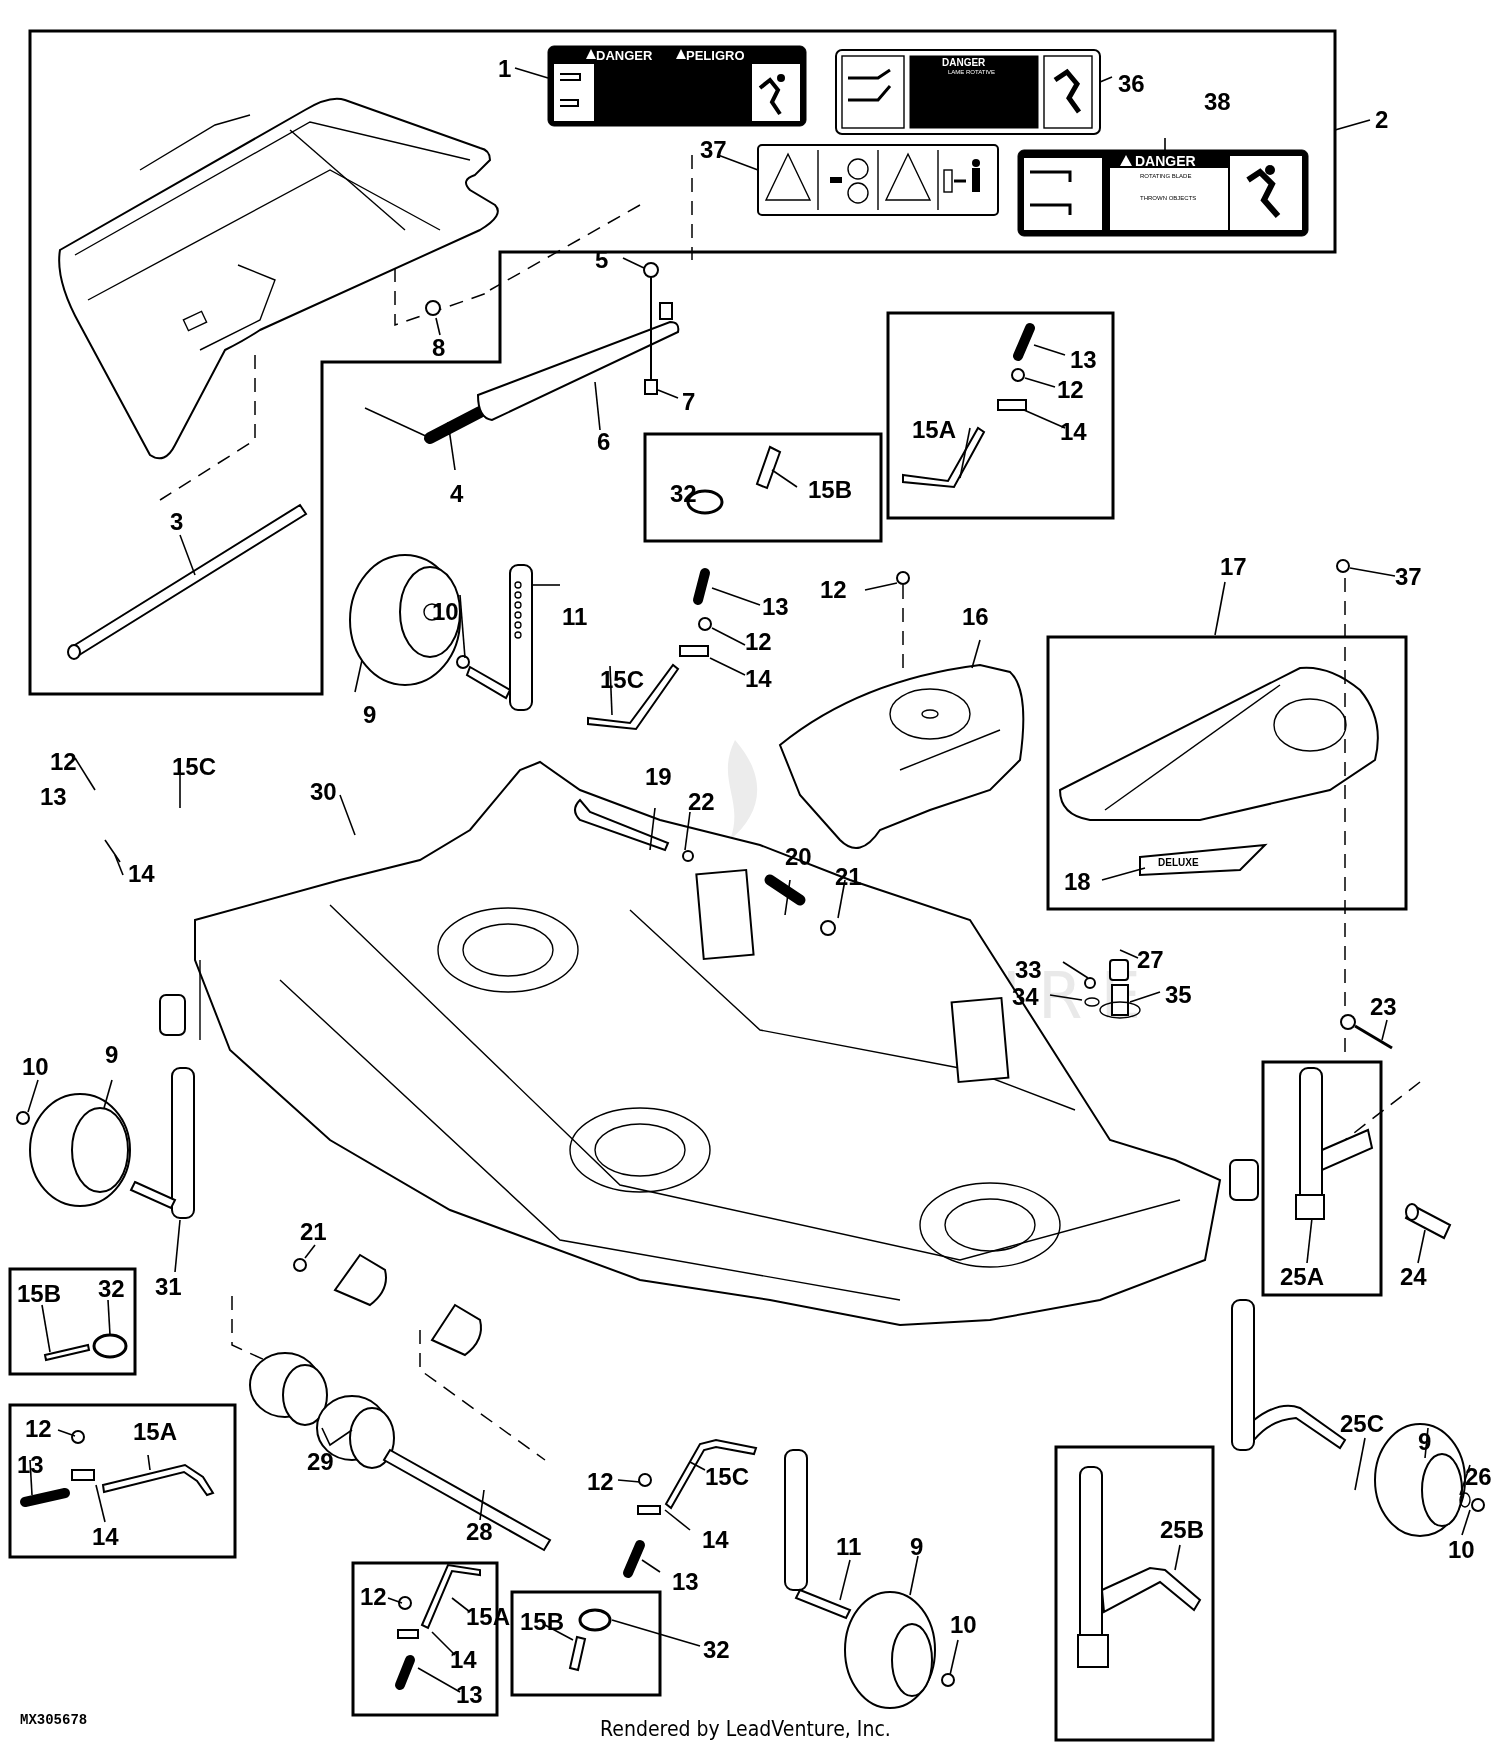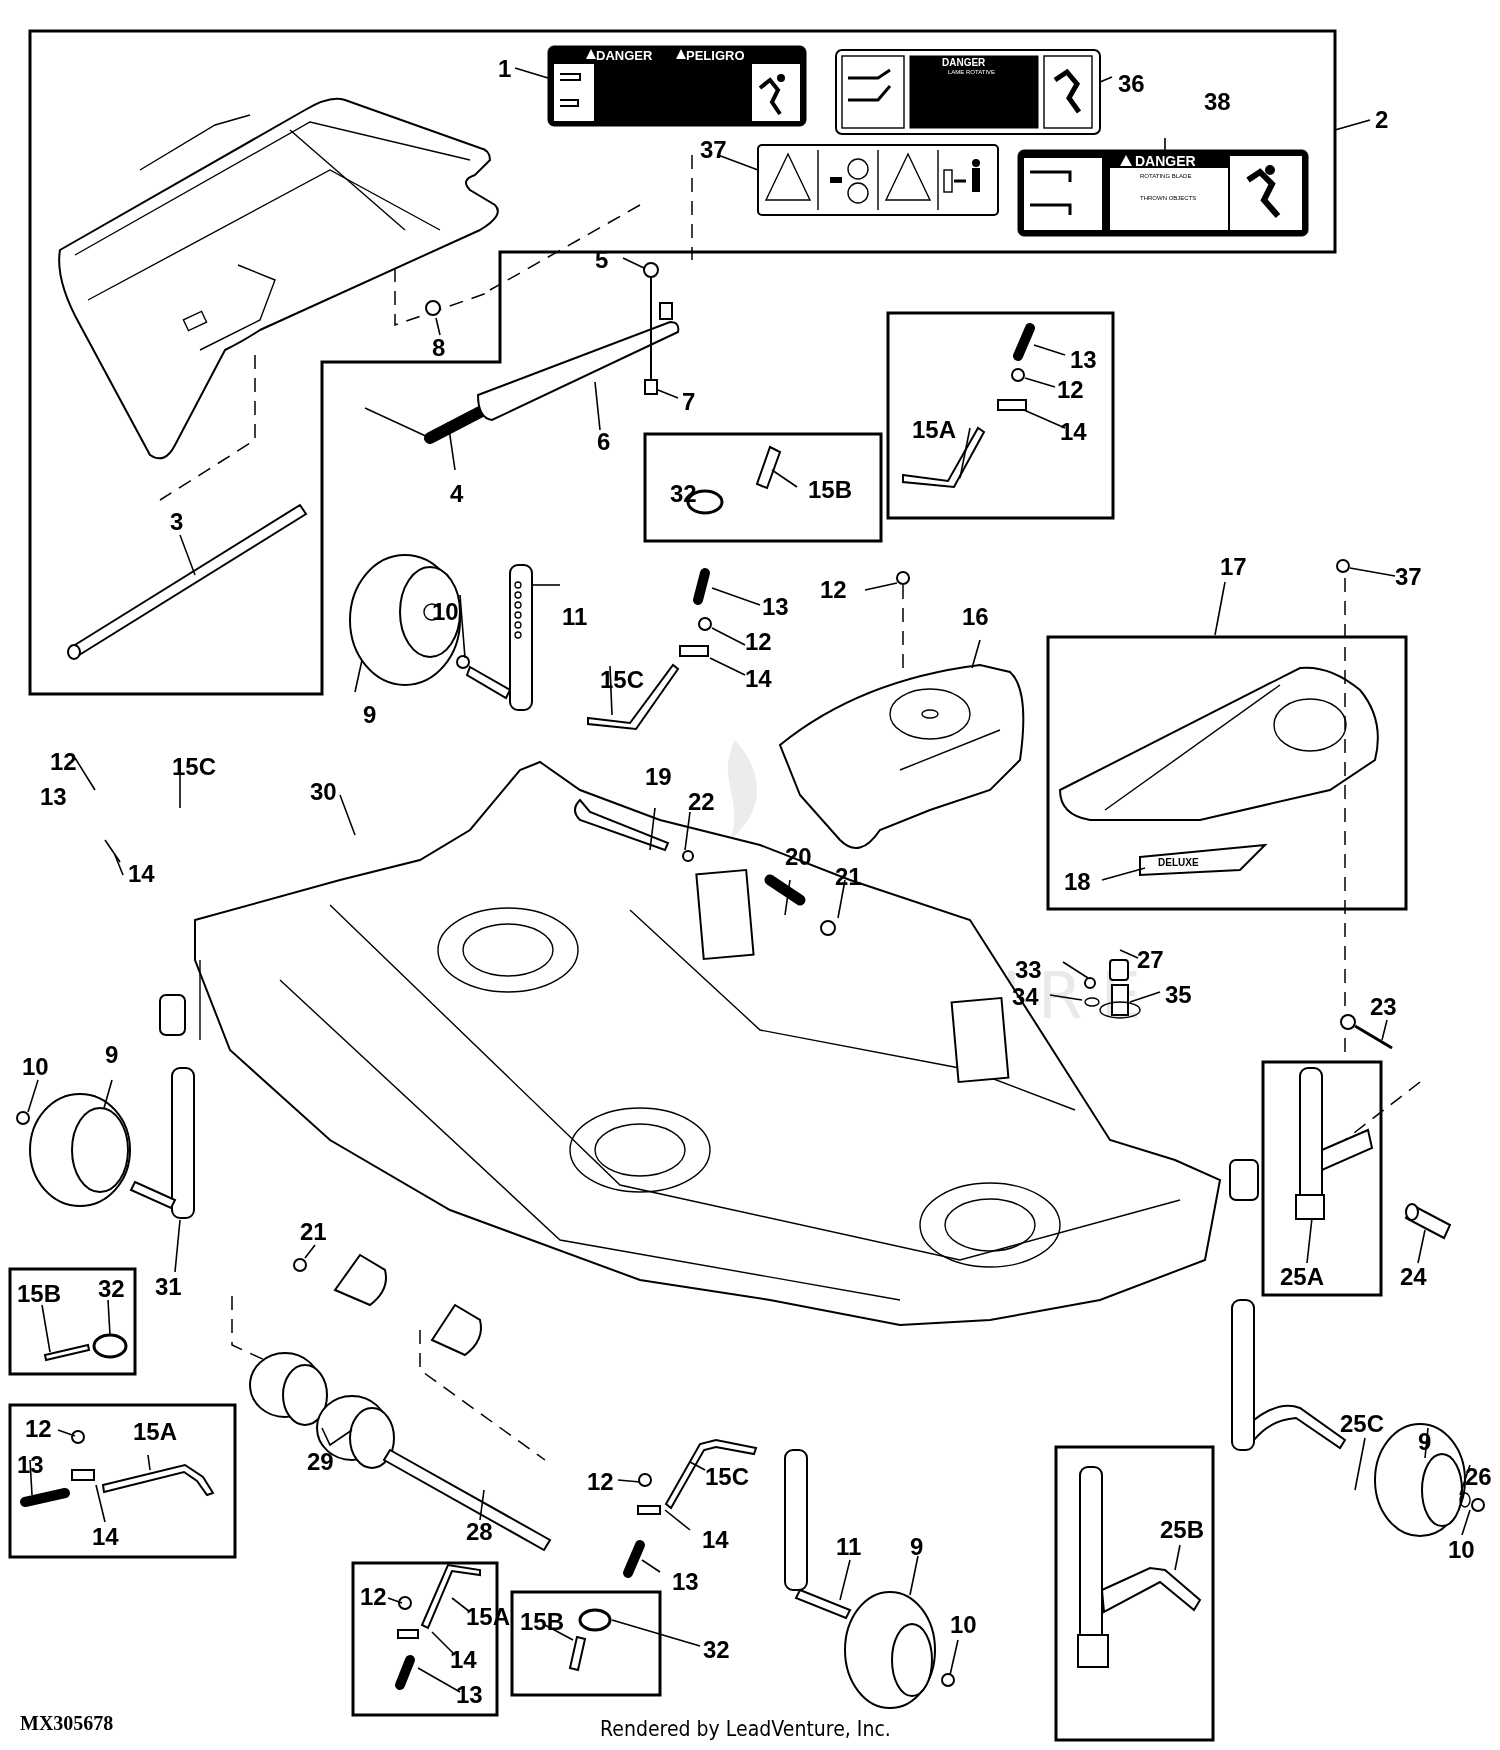--- a/index.html
+++ b/index.html
@@ -9,21 +9,21 @@
   .lead{stroke:#000;stroke-width:1.6;fill:none;}
   .box{stroke:#000;stroke-width:3;fill:none;}
   .part{stroke:#000;stroke-width:2;fill:#fff;}
   .thin{stroke:#000;stroke-width:1.4;fill:none;}
   .dash{stroke:#000;stroke-width:1.5;fill:none;stroke-dasharray:14 9;}
   .blk{fill:#000;stroke:#000;}
   .decal-text{font-family:"Liberation Sans",sans-serif;font-weight:bold;fill:#fff;}
   .decal-small{font-family:"Liberation Sans",sans-serif;fill:#fff;font-size:6px;}
   .decal-small-blk{font-family:"Liberation Sans",sans-serif;fill:#000;font-size:6px;}
   .watermark{font-family:"DejaVu Sans",sans-serif;font-size:64px;fill:#e9e9e9;letter-spacing:18px;}
-  .figure-id{position:absolute;left:20px;top:1712px;font-family:Liberation Serif, serif;font-weight:bold;font-size:20px;}
+  .figure-id{position:absolute;left:20px;top:1712px;font-family:Liberation Mono, monospace;font-weight:bold;font-size:14px;}
   .render-credit{position:absolute;left:600px;top:1716px;font-family:"DejaVu Sans",sans-serif;font-size:22px;transform:scaleX(0.86);transform-origin:left top;}
 </style>
 </head>
 <body>
 
 <svg id="diagram" viewBox="0 0 1500 1750" xmlns="http://www.w3.org/2000/svg">
 
   <text class="watermark" x="490" y="1018">LEADVENTURE</text>
   <path d="M735,740 C715,780 745,800 730,840 C760,815 770,780 735,740 Z" fill="#ececec"></path>
 

